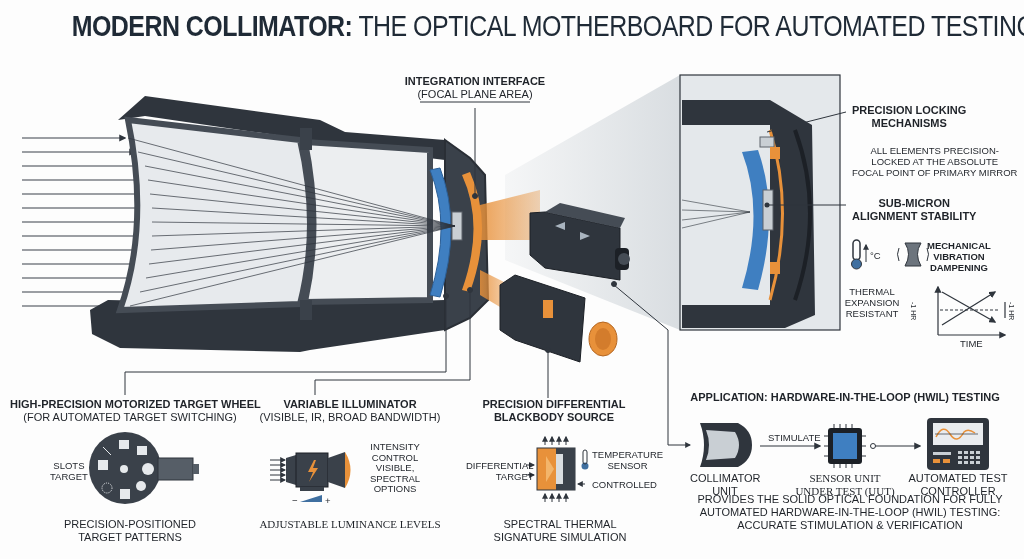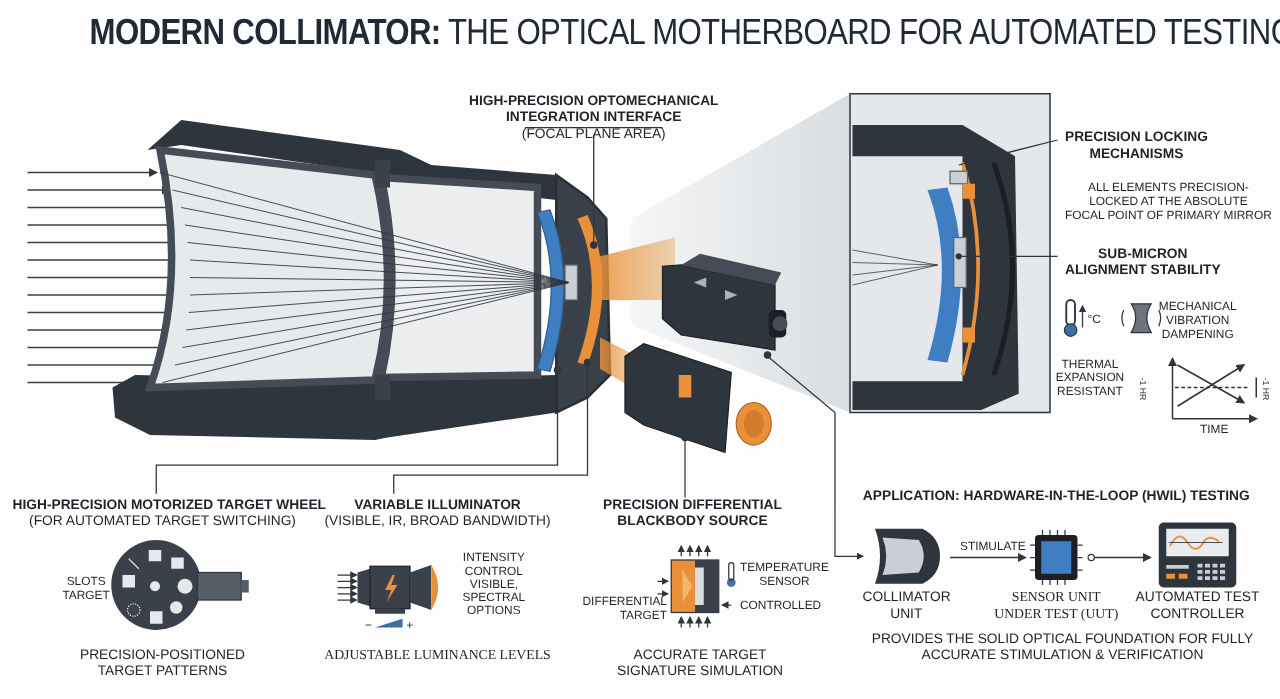--- a/index.html
+++ b/index.html
@@ -282,41 +282,40 @@
         <rect x="976" y="456" width="4" height="3"></rect>
       <rect x="958" y="461" width="4" height="3"></rect>
         <rect x="964" y="461" width="4" height="3"></rect>
         <rect x="970" y="461" width="4" height="3"></rect>
         <rect x="976" y="461" width="4" height="3"></rect>
     </g>
   </g>
 </svg>
 
 <div class="abs lbl" style="left:360px; top:75px; width:230px;">
-  <span class="h">HIGH-PRECISION OPTOMECHANICAL</span>
   <span class="h">INTEGRATION INTERFACE</span>
   <span class="s">(FOCAL PLANE AREA)</span>
 </div>
 
 <div class="abs lbl left" style="left:852px; top:104px;">
   <span class="h">PRECISION LOCKING</span>
   <span class="h">MECHANISMS</span>
 </div>
 <div class="abs lbl left small" style="left:852px; top:145px;">
   <span class="s">ALL ELEMENTS PRECISION-</span>
   <span class="s">LOCKED AT THE ABSOLUTE</span>
   <span class="s">FOCAL POINT OF PRIMARY MIRROR</span>
 </div>
 <div class="abs lbl left" style="left:852px; top:197px;">
   <span class="h">SUB-MICRON</span>
   <span class="h">ALIGNMENT STABILITY</span>
 </div>
 
 <div class="abs lbl small" style="left:870px; top:250px;">°C</div>
-<div class="abs lbl left small" style="left:927px; top:240px;">
+<div class="abs lbl left small" style="left:927px; top:240px;font-weight:bold;">
   <span class="s">MECHANICAL</span>
   <span class="s">VIBRATION</span>
   <span class="s">DAMPENING</span>
 </div>
 <div class="abs lbl small" style="left:842px; top:286px; width:60px;">
   <span class="s">THERMAL</span>
   <span class="s">EXPANSION</span>
   <span class="s">RESISTANT</span>
 </div>
 <div class="abs lbl" style="left:920px; top:302px; font-size:7px; transform:rotate(90deg); transform-origin:0 0;">-1 HR</div>
@@ -348,46 +347,47 @@
   <span class="s">OPTIONS</span>
 </div>
 <div class="abs lbl small" style="left:292px; top:495px;">−</div>
 <div class="abs lbl small" style="left:325px; top:495px;">+</div>
 <div class="abs lbl" style="left:250px; top:518px; width:200px;font-family:Liberation Serif, serif;">ADJUSTABLE LUMINANCE LEVELS</div>
 
 <div class="abs lbl" style="left:454px; top:398px; width:200px;">
   <span class="h">PRECISION DIFFERENTIAL</span>
   <span class="h">BLACKBODY SOURCE</span>
 </div>
-<div class="abs lbl small" style="left:466px; top:460px; text-align:right;margin-top:16px;">
+<div class="abs lbl small" style="left:466px; top:460px; text-align:right;">
   <span class="s">DIFFERENTIAL</span>
   <span class="s">TARGET</span>
 </div>
 <div class="abs lbl left small" style="left:592px; top:449px;">
   <span class="s">TEMPERATURE</span>
   <span class="s">SENSOR</span>
 </div>
 <div class="abs lbl left small" style="left:592px; top:479px;">CONTROLLED</div>
 <div class="abs lbl" style="left:460px; top:518px; width:200px;">
-  <span class="s">ACCURATE TARGET</span>
+  <span class="s">SPECTRAL THERMAL</span>
   <span class="s">SIGNATURE SIMULATION</span>
 </div>
 
 <div class="abs lbl" style="left:680px; top:391px; width:330px;">
   <span class="h">APPLICATION: HARDWARE-IN-THE-LOOP (HWIL) TESTING</span>
 </div>
 <div class="abs lbl small" style="left:768px; top:432px;">STIMULATE</div>
 <div class="abs lbl" style="left:690px; top:472px; width:70px;">
   <span class="s">COLLIMATOR</span>
   <span class="s">UNIT</span>
 </div>
 <div class="abs lbl" style="left:795px; top:472px; width:100px;font-family:Liberation Serif, serif;">
   <span class="s">SENSOR UNIT</span>
   <span class="s">UNDER TEST (UUT)</span>
 </div>
 <div class="abs lbl" style="left:908px; top:472px; width:100px;">
   <span class="s">AUTOMATED TEST</span>
   <span class="s">CONTROLLER</span>
 </div>
-<div class="abs lbl" style="left:680px; top:505px; width:340px;text-align:center;">
+<div class="abs lbl" style="left:680px; top:493px; width:340px;text-align:center;">
   <span class="s">PROVIDES THE SOLID OPTICAL FOUNDATION FOR FULLY</span>
+  <span class="s">AUTOMATED HARDWARE-IN-THE-LOOP (HWIL) TESTING:</span>
   <span class="s">ACCURATE STIMULATION &amp; VERIFICATION</span>
 </div>
 
 </body></html>

